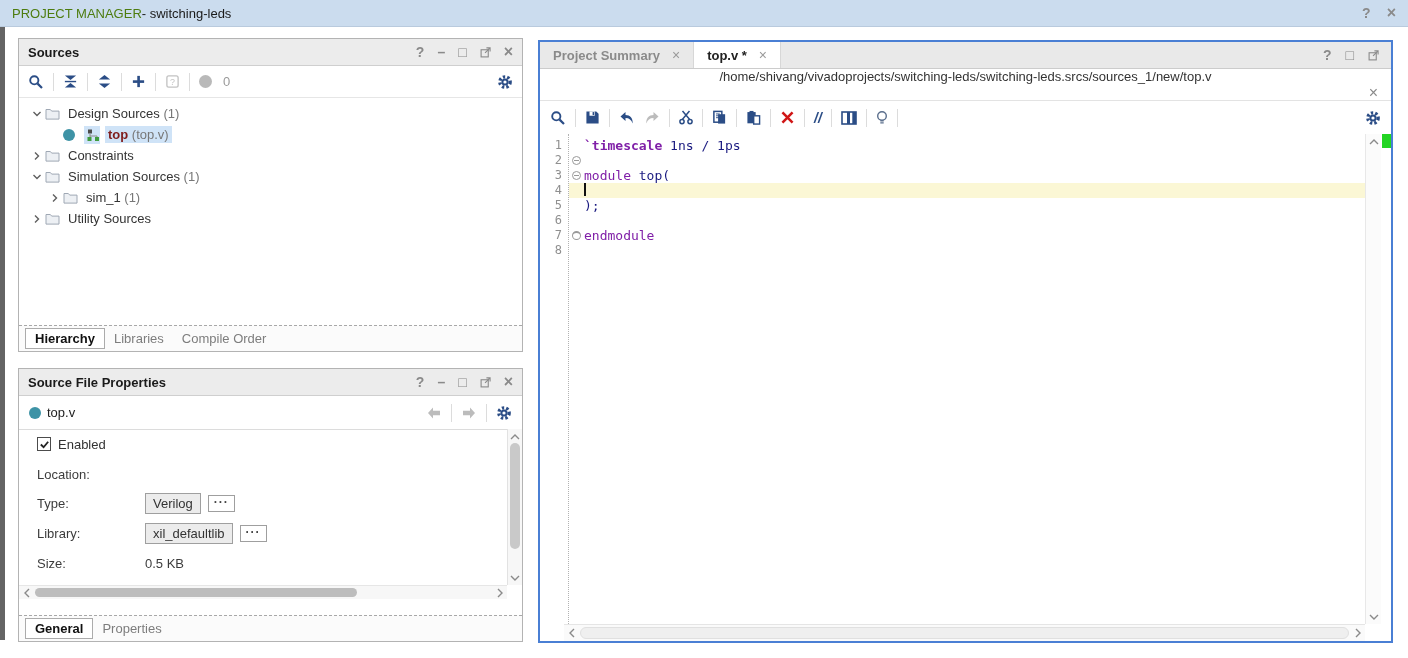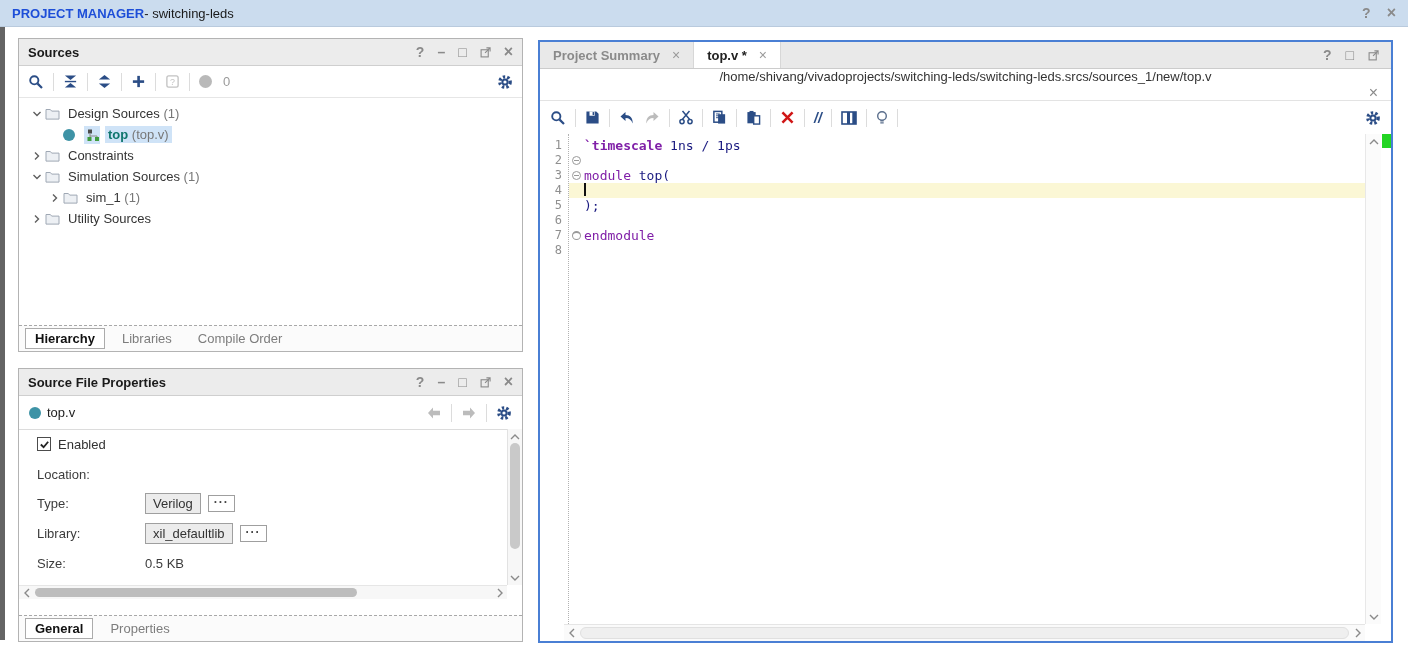--- a/index.html
+++ b/index.html
@@ -2,21 +2,21 @@
 <html><head>
 <meta charset="utf-8">
 <style>
   html,body{margin:0;padding:0;background:#ffffff;}
   body{width:1408px;height:658px;position:relative;overflow:hidden;
        font-family:"Liberation Sans","DejaVu Sans",sans-serif;font-size:13px;color:#333;}
 
   
   .header{position:absolute;left:0;top:0;width:1408px;height:27px;background:#cbdcee;
           border-bottom:1px solid #b9cadd;display:flex;align-items:center;padding:0 12px;box-sizing:border-box;}
-  .header .t-bold{font-weight:bold;color:#1d4ed8;}
+  .header .t-bold{font-weight:normal;color:#4d7c0f;}
   .header .t-rest{color:#1a1a1a;}
   .header .hctrl{margin-left:auto;display:flex;gap:16px;align-items:center;color:#8a8a8a;font-weight:bold;}
 
   .leftstrip{position:absolute;left:0;top:27px;width:5px;height:613px;background:#646464;}
 
   
   .panel{position:absolute;background:#fff;border:1px solid #b3b3b3;box-sizing:border-box;}
   .ptitle{height:26px;background:#ececec;border-bottom:1px solid #cfcfcf;display:flex;align-items:center;
           padding:0 9px;font-weight:bold;color:#1a1a1a;}
   .pctrl{margin-left:auto;display:flex;gap:13px;align-items:center;}
@@ -35,25 +35,25 @@
 
   
   .tree{padding-top:5px;}
   .trow{height:21px;display:flex;align-items:center;}
   .caret{width:16px;display:inline-flex;justify-content:center;}
   .ticon{display:inline-flex;margin-right:5px;align-items:center;}
   .tcircle{width:12px;height:12px;border-radius:50%;background:#3e93a6;display:inline-block;margin-right:4px;}
   .tlabel{padding:1px 3px;white-space:nowrap;}
   .tlabel .cnt{color:#777;}
   .selbg{background:#cfe3f7;}
-  .blab{font-weight:bold;color:#0f766e;}
+  .blab{font-weight:bold;color:#7f1d1d;}
 
   
   .btabs{position:absolute;left:0;right:0;bottom:0;height:26px;border-top:1px dashed #a8a8a8;background:#fbfbfb;
-         display:flex;align-items:center;padding:0 6px;gap:8px;box-sizing:border-box;}
+         display:flex;align-items:center;padding:0 6px;box-sizing:border-box;}
   .btab{padding:2px 9px;color:#7d7d7d;}
   .btab.active{border:1px solid #ababab;background:#fff;font-weight:bold;color:#111;}
 
   
   .psub{height:33px;display:flex;align-items:center;padding:0 10px;border-bottom:1px solid #dcdcdc;}
   .psub .pname{margin-left:2px;color:#222;}
   .pnav{margin-left:auto;display:flex;align-items:center;gap:9px;}
 
   
   .pcontent{position:absolute;left:0;right:15px;top:60px;bottom:56px;overflow:hidden;padding:8px 0 0 18px;}

